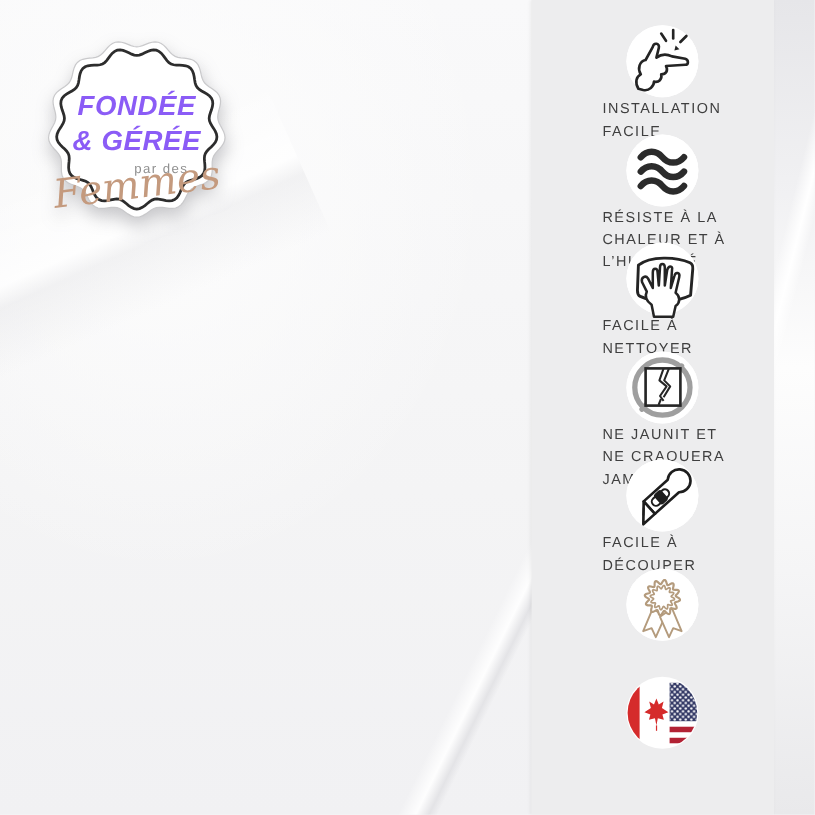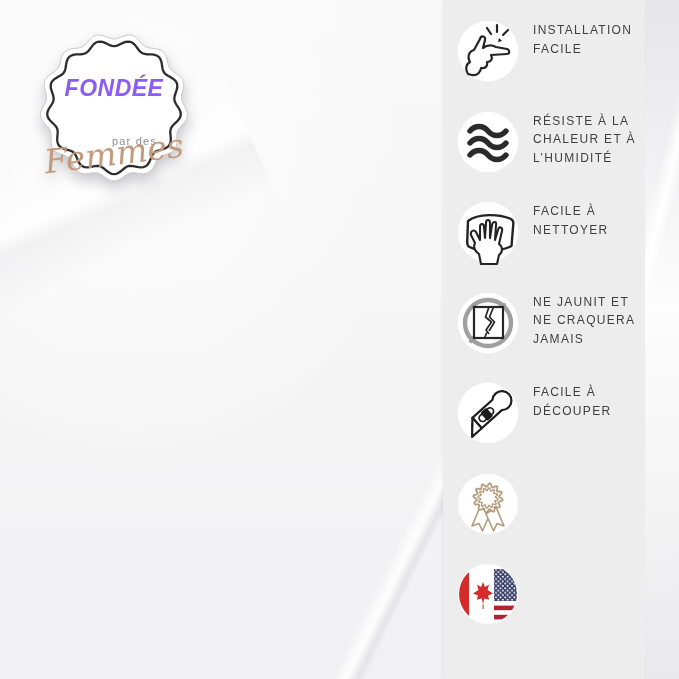--- a/index.html
+++ b/index.html
@@ -65,21 +65,21 @@
   }
 
   
   .panel {
     position:absolute; left:443px; top:0; width:202px; height:679px;
     background:#ededee;
     box-shadow:-1px 0 3px rgba(0,0,0,.05);
     padding-top:21px;
   }
   .feature {
-    height:90.5px; display:flex; padding-left:15px;
+    height:90.5px; display:flex; align-items:center; padding-left:15px;flex-direction:column;
   }
   .icon-circle {
     width:60px; height:60px; border-radius:50%; background:#ffffff;
     flex:0 0 60px; position:relative;
   }
   .icon-circle svg { position:absolute; left:0; top:0; overflow:visible; }
   .feature-label {
     margin-left:15px; width:114px;
     font-size:12px; letter-spacing:1.3px; line-height:18.5px;
     color:#3f3f3f; white-space:pre-line;
@@ -94,20 +94,21 @@
 <div class="bg-right-strip"></div>
 <div class="bg-right-streak"></div>
 
 <div class="badge">
   <svg width="152" height="152" viewBox="0 0 152 152">
     <path fill="#ffffff" stroke="#c9c9cb" stroke-width="1" d="M147.00,76.00L148.27,78.52L149.19,81.12L149.53,83.73L149.19,86.29L148.18,88.73L146.64,91.02L144.79,93.15L142.90,95.18L141.22,97.19L139.94,99.27L139.16,101.52L138.83,103.97L138.80,106.63L138.87,109.43L138.79,112.25L138.32,114.94L137.32,117.36L135.75,119.41L133.65,121.04L131.18,122.30L128.53,123.30L125.93,124.22L123.55,125.24L121.51,126.55L119.83,128.23L118.43,130.31L117.19,132.69L115.94,135.21L114.51,137.63L112.80,139.74L110.74,141.33L108.34,142.31L105.69,142.70L102.91,142.60L100.11,142.23L97.40,141.85L94.84,141.70L92.45,141.98L90.19,142.77L87.99,144.02L85.78,145.59L83.49,147.23L81.08,148.67L78.57,149.65L76.00,150.00L73.43,149.65L70.92,148.67L68.51,147.23L66.22,145.59L64.01,144.02L61.81,142.77L59.55,141.98L57.16,141.70L54.60,141.85L51.89,142.23L49.09,142.60L46.31,142.70L43.66,142.31L41.26,141.33L39.20,139.74L37.49,137.63L36.06,135.21L34.81,132.69L33.57,130.31L32.17,128.23L30.49,126.55L28.45,125.24L26.07,124.22L23.47,123.30L20.82,122.30L18.35,121.04L16.25,119.41L14.68,117.36L13.68,114.94L13.21,112.25L13.13,109.43L13.20,106.63L13.17,103.97L12.84,101.52L12.06,99.27L10.78,97.19L9.10,95.18L7.21,93.15L5.36,91.02L3.82,88.73L2.81,86.29L2.47,83.73L2.81,81.12L3.73,78.52L5.00,76.00L6.36,73.57L7.53,71.21L8.31,68.89L8.57,66.52L8.34,64.07L7.75,61.49L7.01,58.80L6.40,56.04L6.17,53.31L6.51,50.71L7.50,48.32L9.10,46.21L11.18,44.38L13.50,42.77L15.81,41.25L17.90,39.69L19.60,37.96L20.87,35.94L21.75,33.62L22.40,31.02L23.00,28.28L23.78,25.57L24.91,23.10L26.50,21.02L28.55,19.45L31.01,18.41L33.72,17.81L36.53,17.48L39.26,17.21L41.80,16.76L44.07,15.95L46.10,14.69L47.94,12.97L49.71,10.94L51.54,8.79L53.51,6.80L55.70,5.20L58.10,4.20L60.67,3.87L63.34,4.18L66.02,4.97L68.64,6.01L71.18,7.02L73.62,7.74L76.00,8.00L78.38,7.74L80.82,7.02L83.36,6.01L85.98,4.97L88.66,4.18L91.33,3.87L93.90,4.20L96.30,5.20L98.49,6.80L100.46,8.79L102.29,10.94L104.06,12.97L105.90,14.69L107.93,15.95L110.20,16.76L112.74,17.21L115.47,17.48L118.28,17.81L120.99,18.41L123.45,19.45L125.50,21.02L127.09,23.10L128.22,25.57L129.00,28.28L129.60,31.02L130.25,33.62L131.13,35.94L132.40,37.96L134.10,39.69L136.19,41.25L138.50,42.77L140.82,44.38L142.90,46.21L144.50,48.32L145.49,50.71L145.83,53.31L145.60,56.04L144.99,58.80L144.25,61.49L143.66,64.07L143.43,66.52L143.69,68.89L144.47,71.21L145.64,73.57L147.00,76.00Z"></path>
     <path fill="#ffffff" stroke="#2d2d2d" stroke-width="2.3" d="M140.00,76.00L141.36,78.28L142.36,80.64L142.76,83.02L142.45,85.34L141.44,87.54L139.87,89.58L137.99,91.46L136.08,93.23L134.41,94.98L133.18,96.81L132.49,98.82L132.29,101.06L132.45,103.53L132.71,106.15L132.81,108.80L132.52,111.32L131.69,113.56L130.24,115.41L128.25,116.82L125.87,117.84L123.31,118.60L120.82,119.28L118.57,120.09L116.69,121.20L115.21,122.72L114.03,124.68L113.04,126.98L112.04,129.43L110.86,131.79L109.39,133.83L107.54,135.33L105.36,136.19L102.90,136.42L100.31,136.16L97.70,135.62L95.20,135.08L92.86,134.80L90.71,135.00L88.70,135.74L86.76,137.00L84.80,138.61L82.76,140.31L80.60,141.81L78.33,142.84L76.00,143.20L73.67,142.84L71.40,141.81L69.24,140.31L67.20,138.61L65.24,137.00L63.30,135.74L61.29,135.00L59.14,134.80L56.80,135.08L54.30,135.62L51.69,136.16L49.10,136.42L46.64,136.19L44.46,135.33L42.61,133.83L41.14,131.79L39.96,129.43L38.96,126.98L37.97,124.68L36.79,122.72L35.31,121.20L33.43,120.09L31.18,119.28L28.69,118.60L26.13,117.84L23.75,116.82L21.76,115.41L20.31,113.56L19.48,111.32L19.19,108.80L19.29,106.15L19.55,103.53L19.71,101.06L19.51,98.82L18.82,96.81L17.59,94.98L15.92,93.23L14.01,91.46L12.13,89.58L10.56,87.54L9.55,85.34L9.24,83.02L9.64,80.64L10.64,78.28L12.00,76.00L13.44,73.82L14.67,71.71L15.46,69.64L15.70,67.53L15.39,65.31L14.67,62.96L13.79,60.49L13.04,57.95L12.67,55.42L12.90,53.03L13.81,50.87L15.36,49.00L17.40,47.42L19.69,46.06L21.96,44.80L23.97,43.49L25.57,41.98L26.69,40.17L27.38,38.01L27.81,35.57L28.19,32.95L28.74,30.36L29.66,28.01L31.05,26.07L32.93,24.67L35.23,23.82L37.80,23.42L40.46,23.31L43.03,23.24L45.39,22.97L47.45,22.31L49.24,21.14L50.84,19.49L52.36,17.48L53.92,15.34L55.64,13.34L57.58,11.76L59.74,10.80L62.09,10.54L64.53,10.95L66.99,11.86L69.38,13.01L71.67,14.12L73.87,14.91L76.00,15.20L78.13,14.91L80.33,14.12L82.62,13.01L85.01,11.86L87.47,10.95L89.91,10.54L92.26,10.80L94.42,11.76L96.36,13.34L98.08,15.34L99.64,17.48L101.16,19.49L102.76,21.14L104.55,22.31L106.61,22.97L108.97,23.24L111.54,23.31L114.20,23.42L116.77,23.82L119.07,24.67L120.95,26.07L122.34,28.01L123.26,30.36L123.81,32.95L124.19,35.57L124.62,38.01L125.31,40.17L126.43,41.98L128.03,43.49L130.04,44.80L132.31,46.06L134.60,47.42L136.64,49.00L138.19,50.87L139.10,53.03L139.33,55.42L138.96,57.95L138.21,60.49L137.33,62.96L136.61,65.31L136.30,67.53L136.54,69.64L137.33,71.71L138.56,73.82L140.00,76.00Z"></path>
   </svg>
   <div class="badge-text">
     <div class="badge-line badge-line1">FONDÉE</div>
+    <div class="badge-line badge-line2">&amp; GÉRÉE</div>
     <div class="badge-sub">par des</div>
     <div class="badge-script">Femmes</div>
   </div>
 </div>
 
 <div class="panel">
 
   <div class="feature">
     <div class="icon-circle">
       <svg width="60" height="60" viewBox="0 0 60 60">

